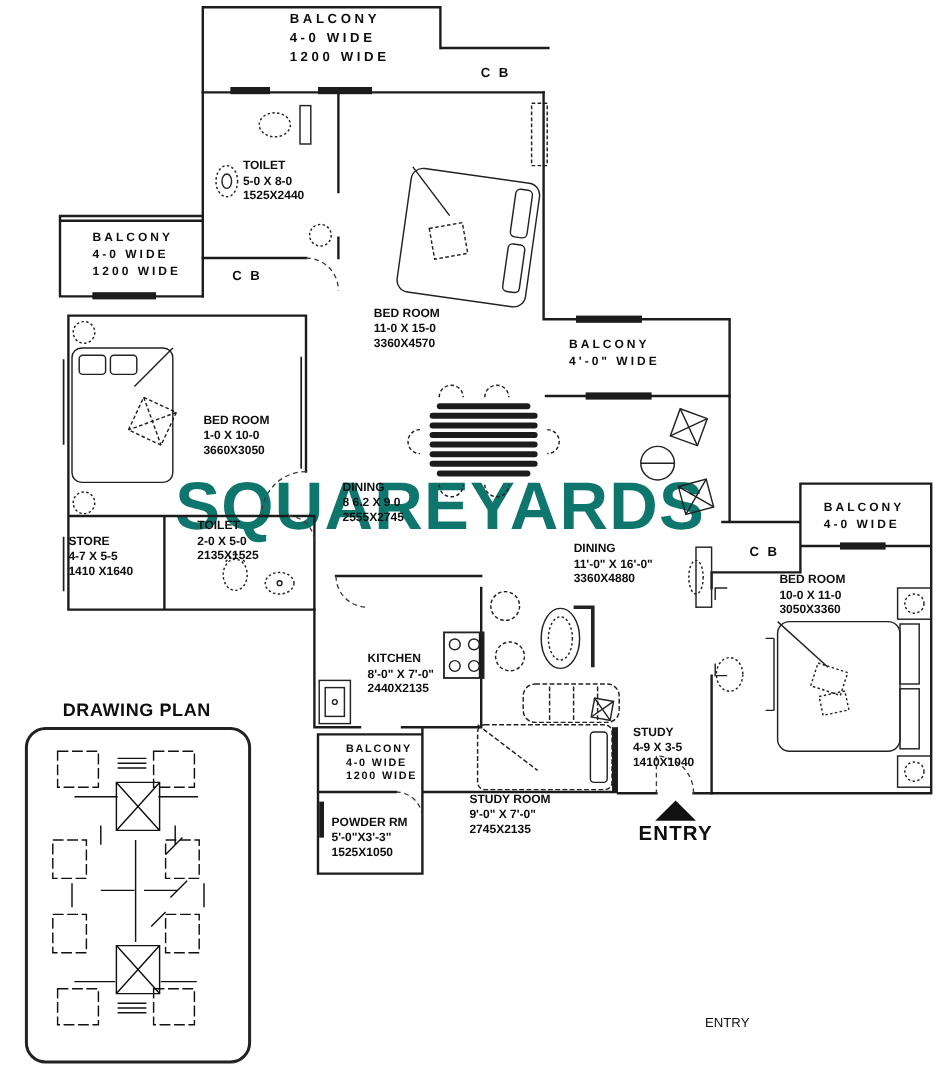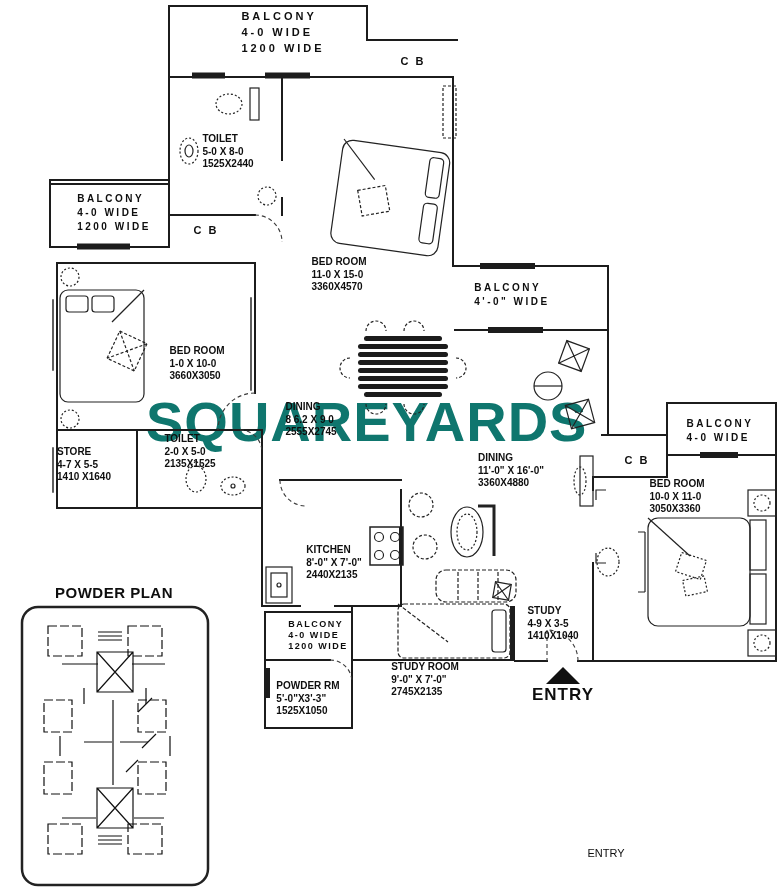--- a/index.html
+++ b/index.html
@@ -324,17 +324,17 @@
   </div>
 
   <div class="lbl" style="left:308px;top:680px">
     <div class="ln">POWDER RM</div>
     <div class="ln">5'-0"X3'-3"</div>
     <div class="ln">1525X1050</div>
   </div>
 
   <div class="lbl entry" style="left:563px;top:686px">ENTRY</div>
 
-  <div class="lbl title" style="left:114px;top:585px">POWDER PLAN</div>
+  <div class="lbl title" style="left:114px;top:585px">DRAWING PLAN</div>
 
   <div class="lbl entrysm" style="left:606px;top:847px">ENTRY</div>
 
 </div>
 
 </body></html>

